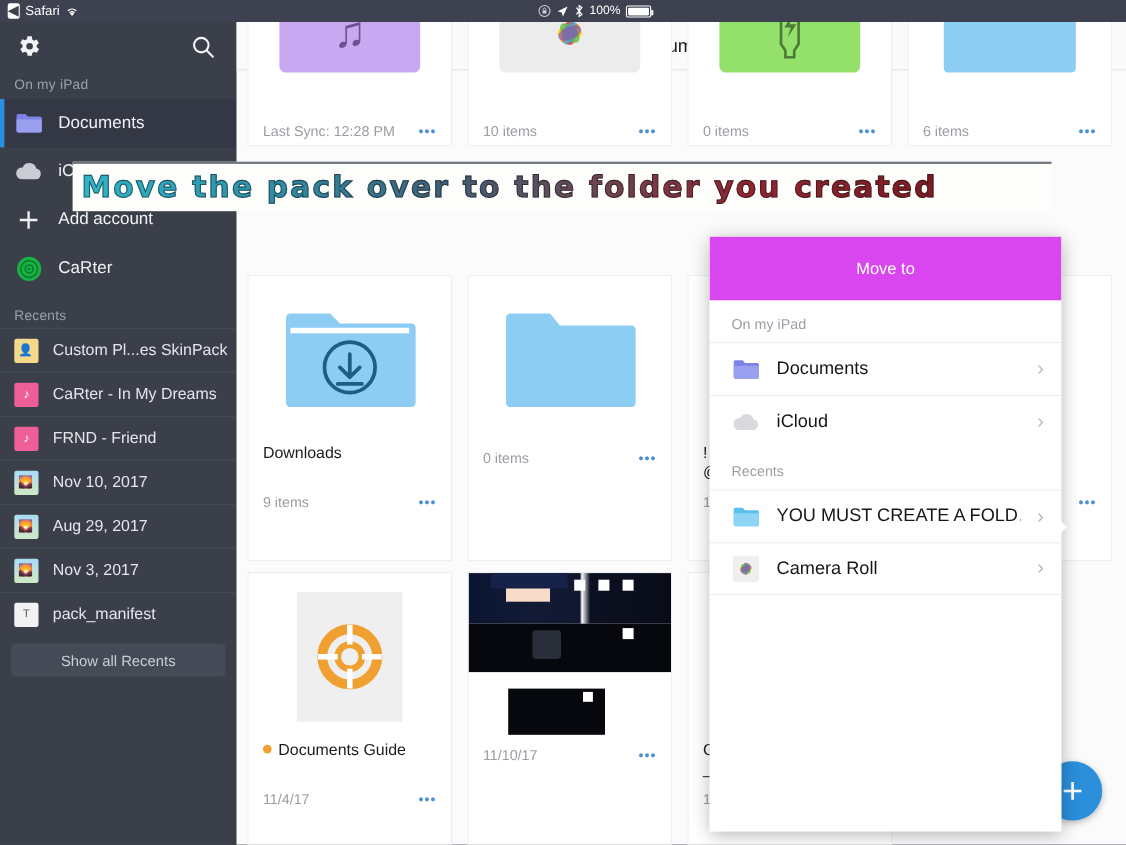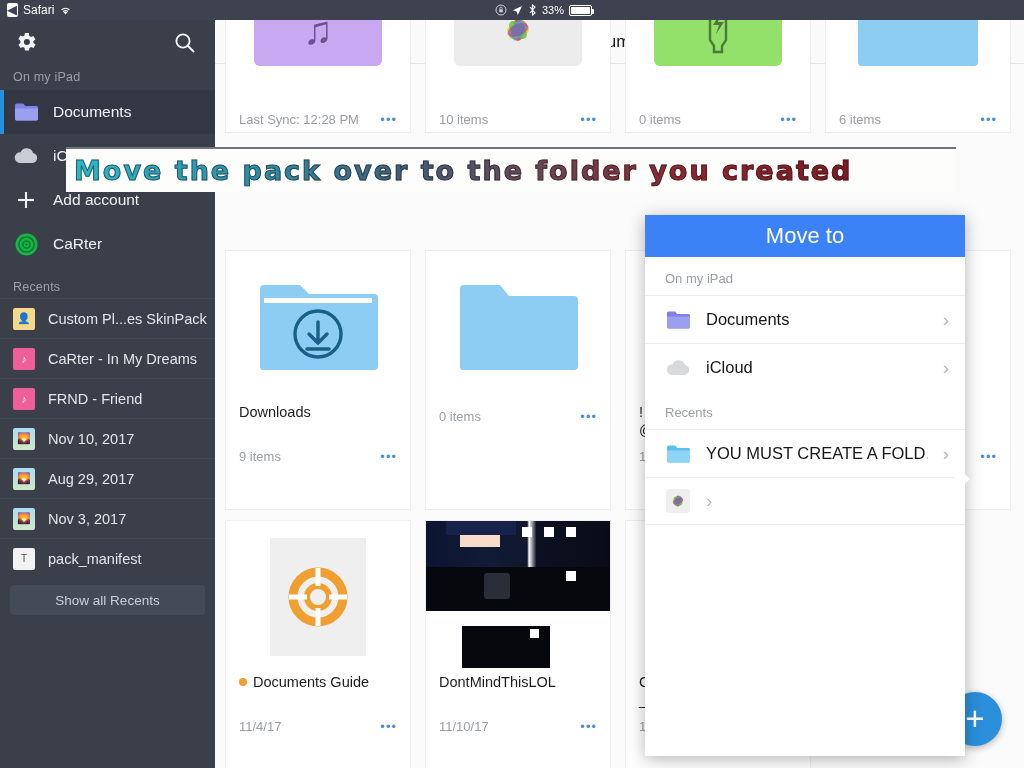--- a/index.html
+++ b/index.html
@@ -53,21 +53,21 @@
   .card .thumb { height: 152px; display: flex; align-items: center; justify-content: center; overflow: hidden; }
   .card .name { font-size: 14.5px; color: #1c1c1e; line-height: 18px; padding: 0 13px; height: 40px; }
   .card .meta { display: flex; align-items: center; justify-content: space-between; padding: 6px 13px 9px 13px; font-size: 13px; color: #9a9da3; }
   .dots { color: #4a90d9; letter-spacing: 1px; font-size: 13px; }
   .udot { display:inline-block; width:8px; height:8px; border-radius:50%; background:#f0a030; margin-right:6px; vertical-align: 1px;}
 
   .fab { position: absolute; right: 22px; bottom: 22px; width: 54px; height: 54px; border-radius: 50%; background: #2b8fdb; box-shadow: 0 2px 7px rgba(0,0,0,.28); display: flex; align-items: center; justify-content: center; color: #fff; font-size: 33px; font-weight: 300; z-index: 5; }
 
   
   .dialog { position: absolute; left: 645px; top: 215px; width: 320px; height: 541px; background: #fff; box-shadow: 0 3px 16px rgba(0,0,0,.3); z-index: 30; overflow: hidden; }
-  .dlg-head { height: 42px; background: #3b82f6; color: #fff; display: flex; align-items: center; justify-content: center; font-size: 22px; }
+  .dlg-head { height: 58px; background: #d946ef; color: #fff; display: flex; align-items: center; justify-content: center; font-size: 15px; }
   .dlg-sec { font-size: 13px; color: #9b9ea4; padding: 14px 0 9px 20px; }
   .dlg-row { height: 48px; display: flex; align-items: center; gap: 15px; padding: 0 16px 0 20px; border-top: 1px solid #ededed; }
   .dlg-row:last-of-type { border-bottom: 1px solid #ededed; }
   .dlg-row .lbl { flex: 1; font-size: 16.5px; color: #15161a; white-space: nowrap; overflow: hidden; }
   .chev { color: #b6b8bd; font-size: 19px; }
   .dlg-pointer { position: absolute; left: 955px; top: 465px; width: 0; height: 0; border-top: 14px solid transparent; border-bottom: 14px solid transparent; border-left: 15px solid #ffffff; z-index: 31; }
 
   
   .banner { position: absolute; left: 66px; top: 147px; width: 890px; height: 45px; background: #fdfdfb; z-index: 50; display: flex; align-items: center; padding-left: 8px; border-top: 2px solid #6e747f; }
   .banner span { font-family: "DejaVu Sans", sans-serif; font-weight: bold; font-size: 27px; letter-spacing: 2px; white-space: nowrap;
@@ -105,21 +105,21 @@
       <span>
         <svg width="11" height="11" viewBox="0 0 11 11">
             <path d="M10 1 1 5.2l3.6 1.2L5.8 10z" fill="#fff"></path>
           </svg>
       </span>
       <span>
         <svg width="9" height="12" viewBox="0 0 9 12">
             <path d="M2 3 7 9 4.5 11V1L7 3 2 9" stroke="#fff" stroke-width="1.1" fill="none"></path>
           </svg>
       </span>
-      <span>33%</span>
+      <span>100%</span>
       <span class="batt">
           <span class="batt-fill"></span>
         </span>
     </div>
   </div>
 
   <div class="sidebar">
 
     <div class="sb-toolbar">
       <span class="ico">
@@ -360,21 +360,20 @@
             <div style="position:absolute;left:96px;top:6px;width:10px;height:10px;background:#fff;"></div>
             <div style="position:absolute;left:118px;top:6px;width:10px;height:10px;background:#fff;"></div>
             <div style="position:absolute;left:140px;top:6px;width:10px;height:10px;background:#fff;"></div>
             <div style="position:absolute;left:0;top:46px;width:184px;height:44px;background:#07080d;"></div>
             <div style="position:absolute;left:58px;top:52px;width:26px;height:26px;background:#2a2e38;border-radius:3px;"></div>
             <div style="position:absolute;left:140px;top:50px;width:10px;height:10px;background:#fff;"></div>
             <div style="position:absolute;left:36px;top:105px;width:88px;height:42px;background:#07080d;"></div>
             <div style="position:absolute;left:104px;top:108px;width:9px;height:9px;background:#fff;"></div>
           </div>
         </div>
-        <div class="name">DontMindThisLOL</div>
         <div class="meta">
           <span>11/10/17</span>
           <span class="dots">•••</span>
         </div>
       </div>
 
       <div class="card" style="left:410px; top:455px; height:260px;">
         <div class="thumb"></div>
         <div class="name" style="white-space:pre-line">G
 _E</div>
@@ -434,20 +433,21 @@
             <g transform="translate(12,12)">
               <ellipse rx="3" ry="5.4" fill="#f24b3d"></ellipse>
               <ellipse rx="3" ry="5.4" fill="#f9a11b" transform="rotate(45)"></ellipse>
               <ellipse rx="3" ry="5.4" fill="#f6d723" transform="rotate(90)"></ellipse>
               <ellipse rx="3" ry="5.4" fill="#6dbd45" transform="rotate(135)" opacity=".85"></ellipse>
               <ellipse rx="3" ry="5.4" fill="#3aa0dd" transform="rotate(22)" opacity=".7"></ellipse>
               <ellipse rx="3" ry="5.4" fill="#8d54a5" transform="rotate(67)" opacity=".7"></ellipse>
             </g>
           </svg>
       </span>
+      <span class="lbl">Camera Roll</span>
       <span class="chev">›</span>
     </div>
   </div>
 
   <div class="dlg-pointer"></div>
 
   <div class="banner">
     <span>Move the pack over to the folder you created</span>
   </div>
 

